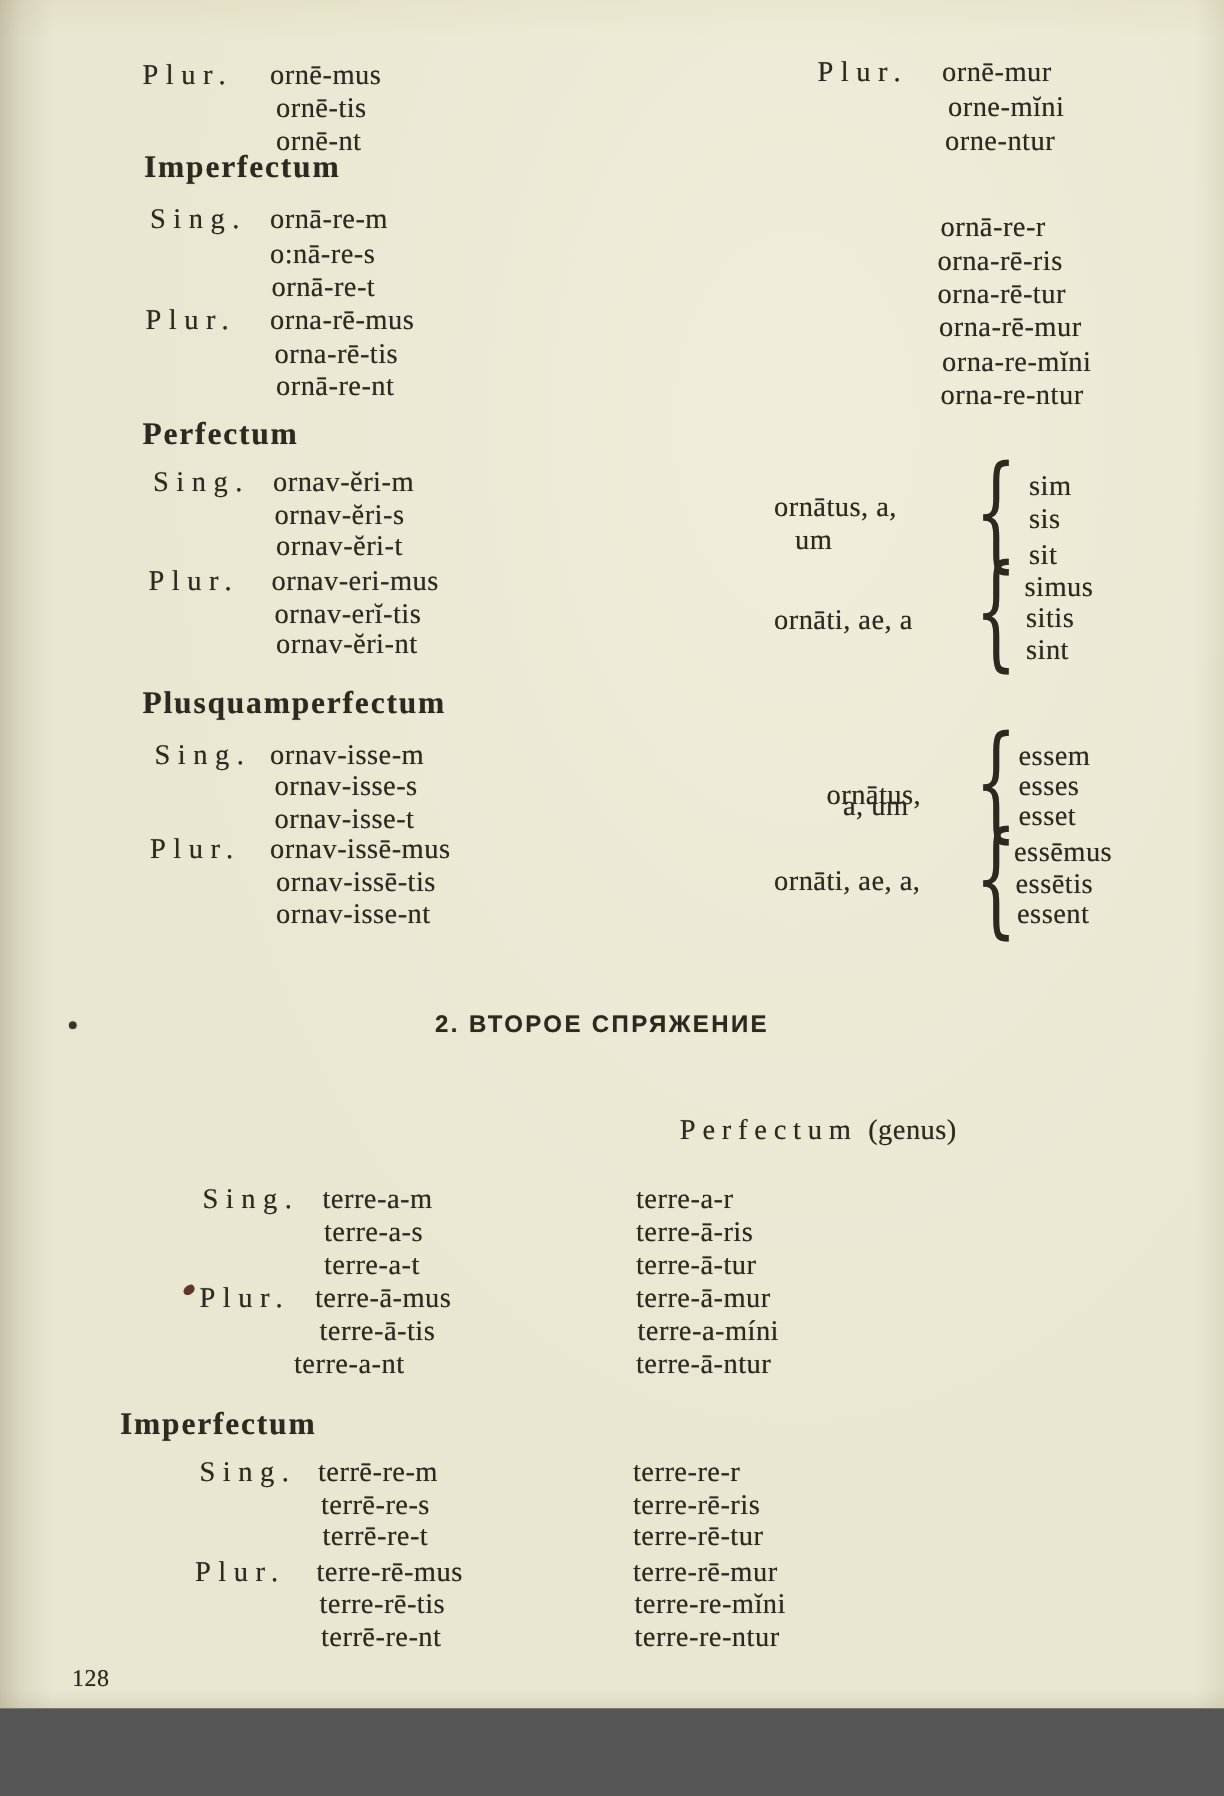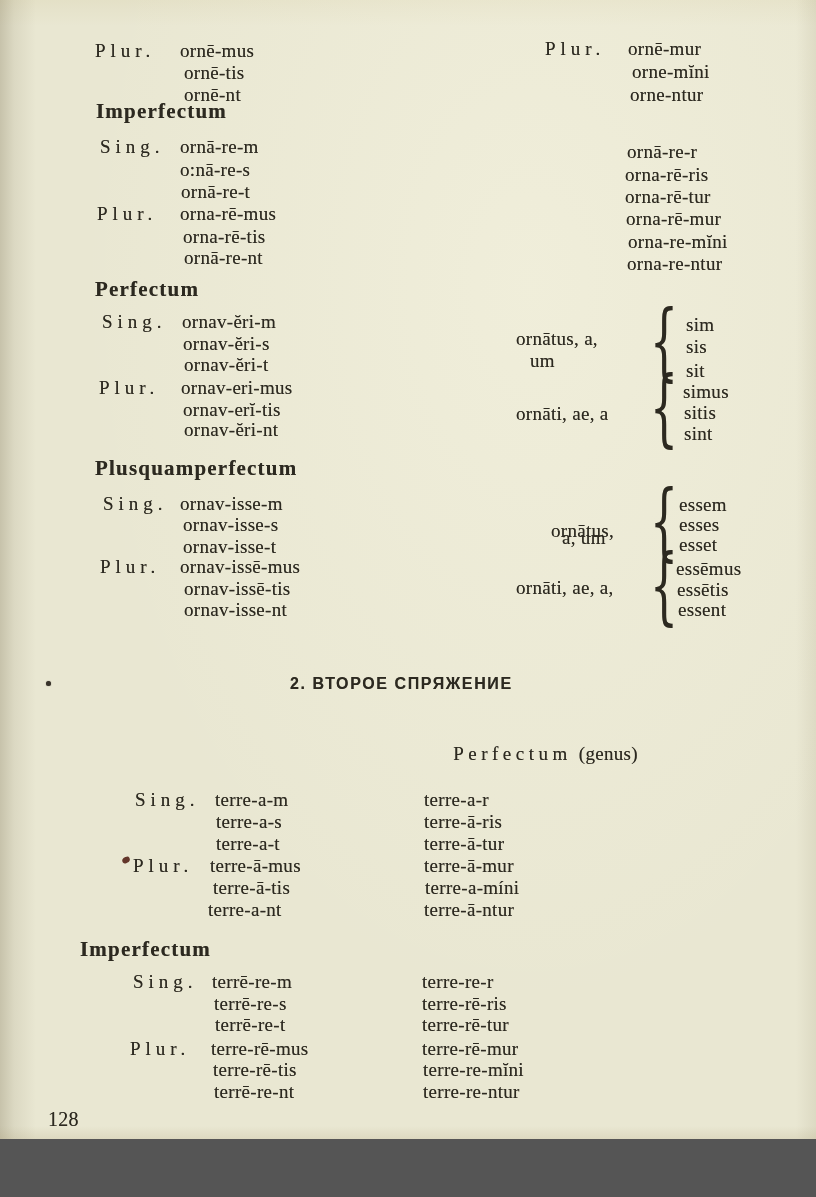--- a/index.html
+++ b/index.html
@@ -148,21 +148,21 @@
 
   <div class="t lbl" style="left:135px;top:789px">Sing.</div>
   <div class="speck" style="left:122px;top:857px"></div>
   <div class="t lbl" style="left:133px;top:855px">Plur.</div>
 
   <div class="t" style="left:215px;top:789px">terre-a-m</div>
   <div class="t" style="left:216px;top:811px">terre-a-s</div>
   <div class="t" style="left:216px;top:833px">terre-a-t</div>
   <div class="t" style="left:210px;top:855px">terre-ā-mus</div>
   <div class="t" style="left:213px;top:877px">terre-ā-tis</div>
-  <div class="t" style="left:208px;top:899px">terre-a-nt</div>
+  <div class="t" style="left:196px;top:899px">terre-a-nt</div>
 
   <div class="t" style="left:424px;top:789px">terre-a-r</div>
   <div class="t" style="left:424px;top:811px">terre-ā-ris</div>
   <div class="t" style="left:424px;top:833px">terre-ā-tur</div>
   <div class="t" style="left:424px;top:855px">terre-ā-mur</div>
   <div class="t" style="left:425px;top:877px">terre-a-míni</div>
   <div class="t" style="left:424px;top:899px">terre-ā-ntur</div>
 
   <div class="t hd" style="left:80px;top:939px">Imperfectum</div>
 
@@ -176,15 +176,15 @@
   <div class="t" style="left:213px;top:1059px">terre-rē-tis</div>
   <div class="t" style="left:214px;top:1081px">terrē-re-nt</div>
 
   <div class="t" style="left:422px;top:971px">terre-re-r</div>
   <div class="t" style="left:422px;top:993px">terre-rē-ris</div>
   <div class="t" style="left:422px;top:1014px">terre-rē-tur</div>
   <div class="t" style="left:422px;top:1038px">terre-rē-mur</div>
   <div class="t" style="left:423px;top:1059px">terre-re-mĭni</div>
   <div class="t" style="left:423px;top:1081px">terre-re-ntur</div>
 
-  <div class="t" style="left:48px;top:1109px;font-size:20px">128</div>
+  <div class="t" style="left:48px;top:1109px;font-size:16px">128</div>
 
 </div>
 
 </body></html>

